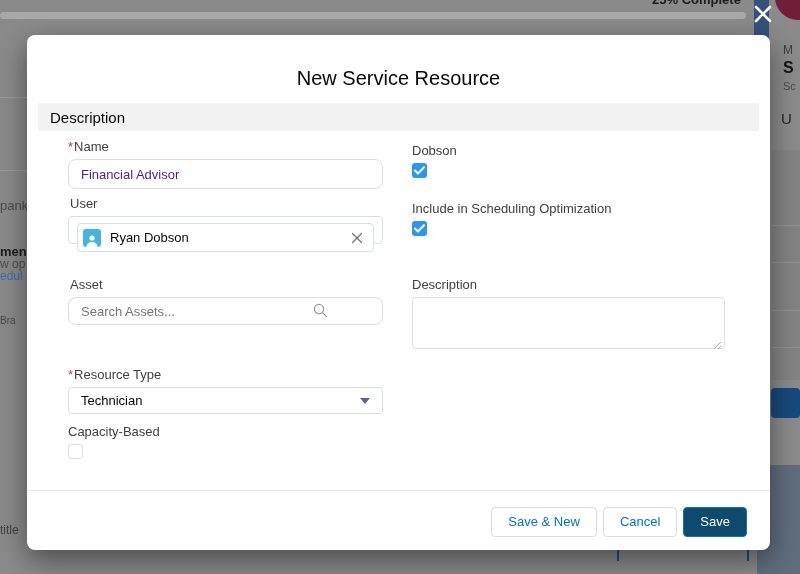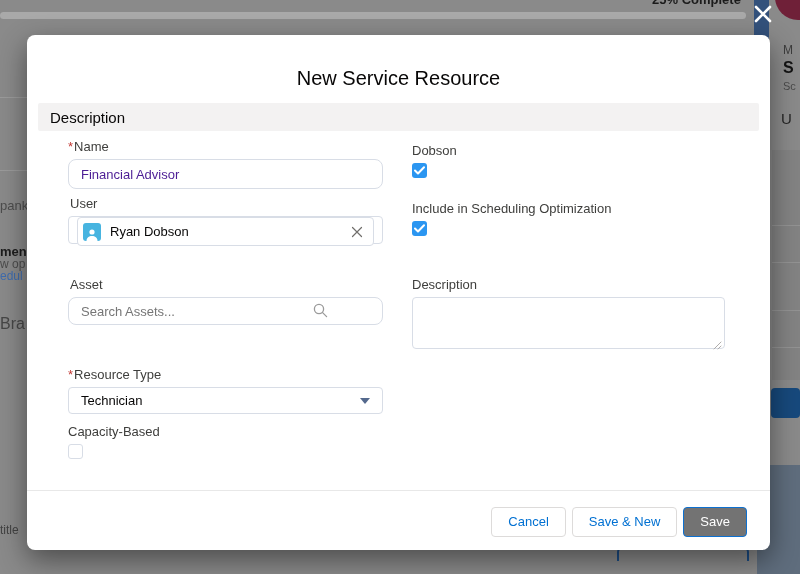--- a/index.html
+++ b/index.html
@@ -23,21 +23,21 @@
   .right-rows{left:772px;top:150px;width:28px;height:230px;background:#838383;}
   .right-rows .rr-div{position:absolute;left:0;width:100%;height:1px;background:#939393;}
   .right-blue-btn{left:771px;top:388px;width:29px;height:30px;background:#17497c;border-radius:4px;}
   .right-bottom-panel{left:757px;top:465px;width:43px;height:109px;background:#5f6d7d;}
   .left-div1{left:0;top:97px;width:27px;height:1px;background:#9b9b9b;}
   .left-div2{left:0;top:170px;width:27px;height:1px;background:#9b9b9b;}
   .frag-pank{left:0;top:199px;font-size:13px;color:#4c4c4c;}
   .frag-men{left:0;top:245px;font-size:13px;font-weight:bold;color:#1c1c1c;}
   .frag-wop{left:0;top:258px;font-size:12px;color:#4c4c4c;}
   .frag-edul{left:0;top:270px;font-size:12px;color:#3f6cae;}
-  .frag-bra{left:0;top:315px;font-size:16px;color:#474747;}
+  .frag-bra{left:0;top:315px;font-size:10px;color:#474747;}
   .frag-title{left:0;top:524px;font-size:12px;color:#434343;}
   .bottom-btn-frag{left:617px;top:547px;width:128px;height:12px;border:2px solid #1c4d85;border-bottom:none;border-radius:5px 5px 0 0;}
   
   .modal-close{position:absolute;left:750px;top:1px;width:26px;height:26px;z-index:11;cursor:pointer;
     display:flex;align-items:center;justify-content:center;background:transparent;border:none;padding:0;}
   
   .modal{
     position:absolute;left:27px;top:35px;width:743px;height:515px;z-index:10;
     background:#fff;border-radius:8px;box-shadow:0 10px 28px rgba(0,0,0,.45);
   }
@@ -55,21 +55,21 @@
     padding:0 12px;font-size:13px;color:#4c1d95;font-family:inherit;outline:none;background:#fff;
   }
   input.text-input::placeholder{color:#767676;}
   
   .cb{width:15px;height:15px;border-radius:3px;box-sizing:border-box;cursor:pointer;
     display:flex;align-items:center;justify-content:center;}
   .cb.on{background:#2b96f1;}
   .cb.off{background:#fff;border:1px solid #d8dde6;}
   
   .lookup-box{width:315px;height:28px;box-sizing:border-box;border:1px solid #d8dde6;border-radius:4px;
-    padding:0 8px;background:#fff;}
+    padding:6px 8px;background:#fff;}
   .pill{height:29px;box-sizing:border-box;border:1px solid #d8dde6;border-radius:4px;
     display:flex;align-items:center;padding:0 10px 0 5px;background:#fff;}
   .avatar{width:18px;height:18px;border-radius:3px;background:#47b4e0;flex:0 0 auto;
     display:flex;align-items:flex-end;justify-content:center;overflow:hidden;}
   .pill-name{flex:1;font-size:13px;color:#080707;margin-left:9px;}
   .pill-x{flex:0 0 auto;background:none;border:none;padding:0;cursor:pointer;display:flex;}
   
   .search-wrap{position:relative;width:270px;}
   .search-wrap input{padding-right:32px;height:28px;}
   .search-icon{position:absolute;right:10px;top:6px;}
@@ -83,21 +83,21 @@
   textarea.desc{width:313px;height:52px;box-sizing:border-box;border:1px solid #d8dde6;border-radius:4px;
     resize:none;font-family:inherit;font-size:13px;color:#080707;outline:none;}
   .resize-grip{position:absolute;right:3px;bottom:3px;pointer-events:none;}
   
   .footer-divider{position:absolute;left:0;top:455px;width:100%;height:1px;background:#e8e8e8;}
   .modal-footer{position:absolute;left:0;top:472px;width:100%;box-sizing:border-box;
     padding-right:23px;display:flex;justify-content:flex-end;gap:6px;}
   .btn{height:30px;box-sizing:border-box;border-radius:4px;font-size:13px;font-family:inherit;
     padding:0 16px;cursor:pointer;line-height:28px;}
   .btn-neutral{background:#fff;border:1px solid #dddbda;color:#0070d2;}
-  .btn-brand{background:#737373;border:1px solid #0d70d0;color:#fff;font-weight:400;}
+  .btn-brand{background:#0c4a6e;border:1px solid #0d70d0;color:#fff;font-weight:400;}
 </style>
 </head>
 <body>
 
 <div class="stage">
 
   <div class="bd progress-track"></div>
   <div class="bd bd-text progress-label">25% Complete</div>
   <div class="bd navy-strip"></div>
   <div class="bd maroon-circle"></div>
@@ -226,19 +226,19 @@
       </div>
     </div>
 
     <div class="fg" style="left:41px;top:389px">
       <label class="fl">Capacity-Based</label>
       <div class="ctl cb off"></div>
     </div>
 
     <div class="footer-divider"></div>
     <div class="modal-footer">
+      <button class="btn btn-neutral">Save &amp; New</button>
       <button class="btn btn-neutral">Cancel</button>
-      <button class="btn btn-neutral">Save &amp; New</button>
       <button class="btn btn-brand">Save</button>
     </div>
 
   </div>
 </div>
 
 </body></html>

